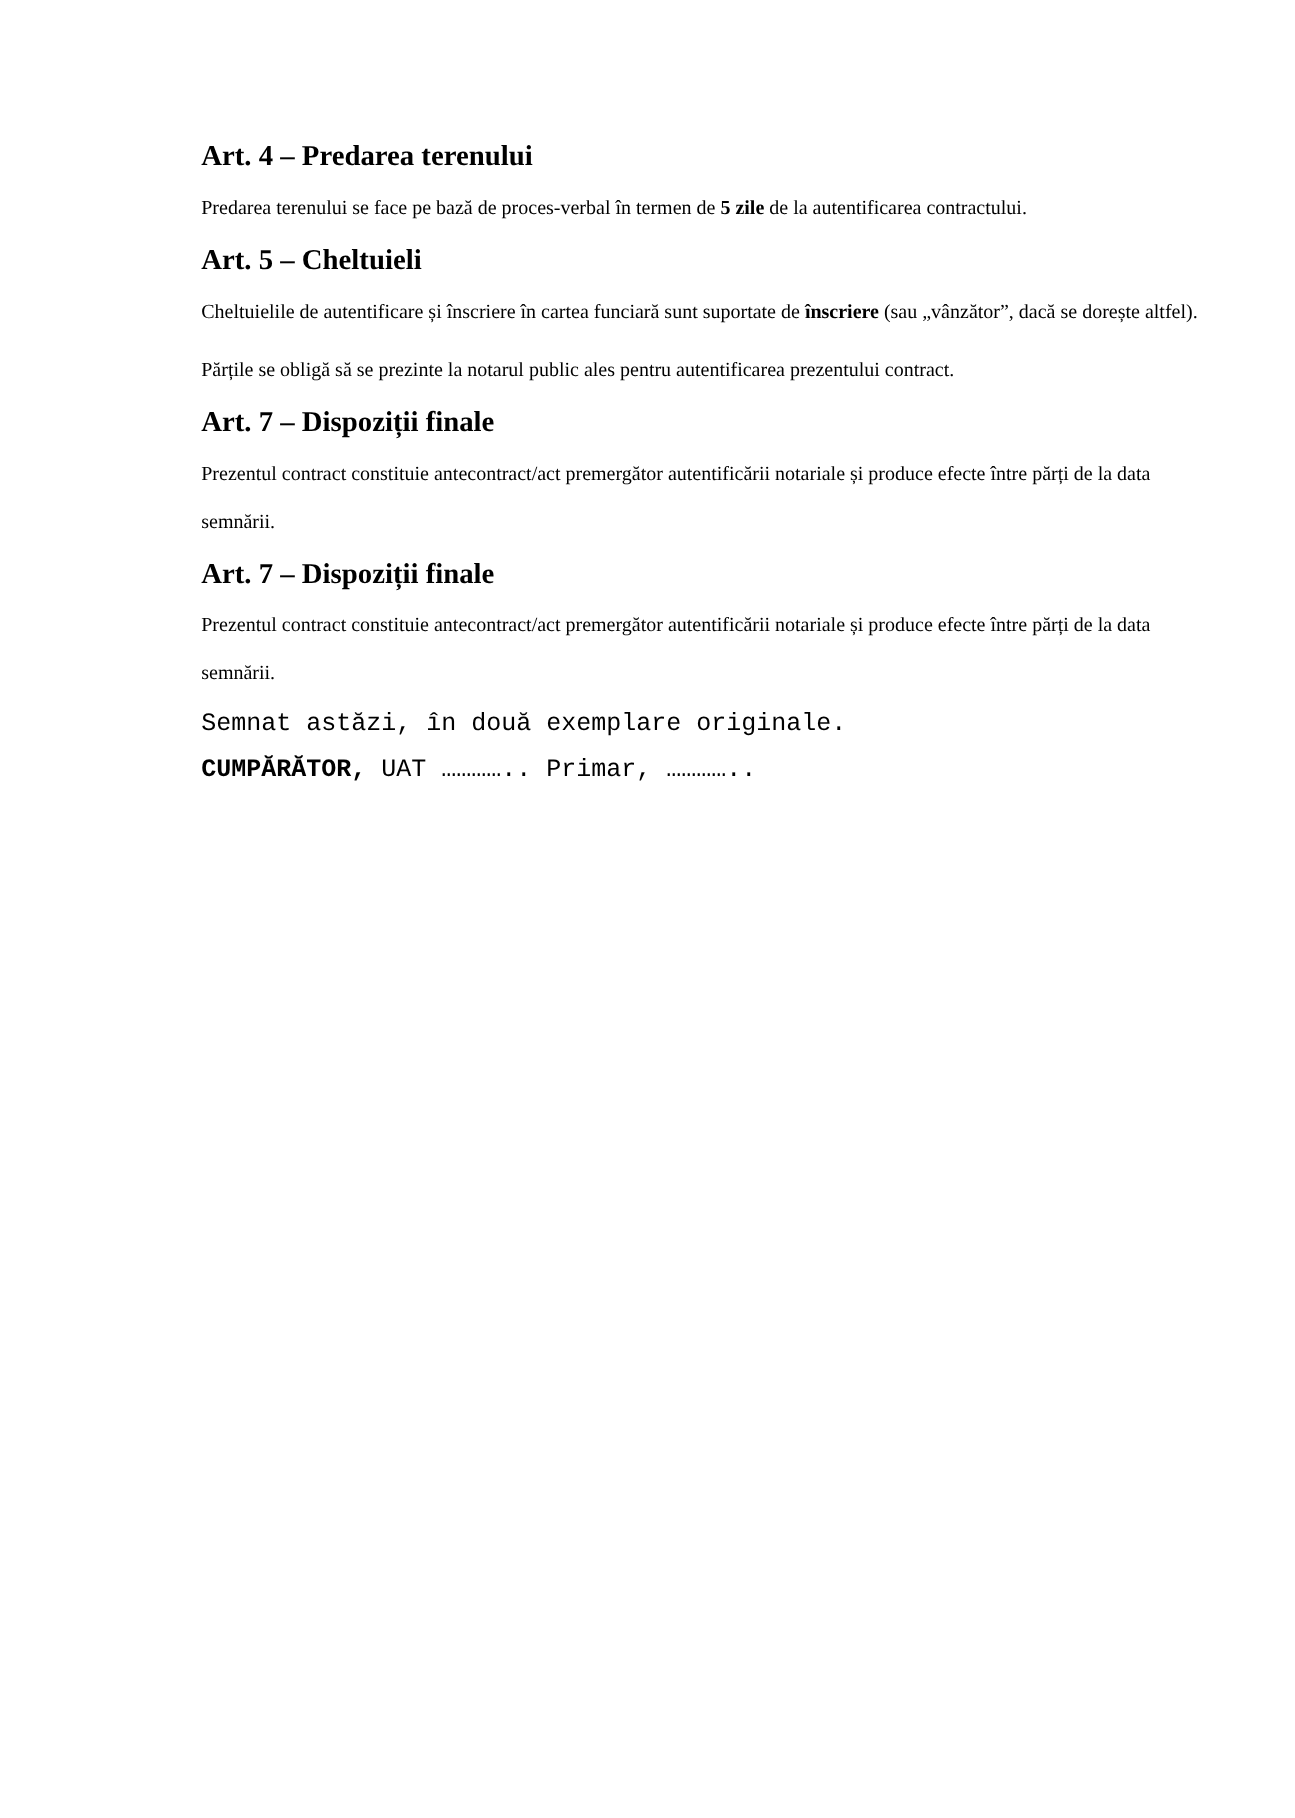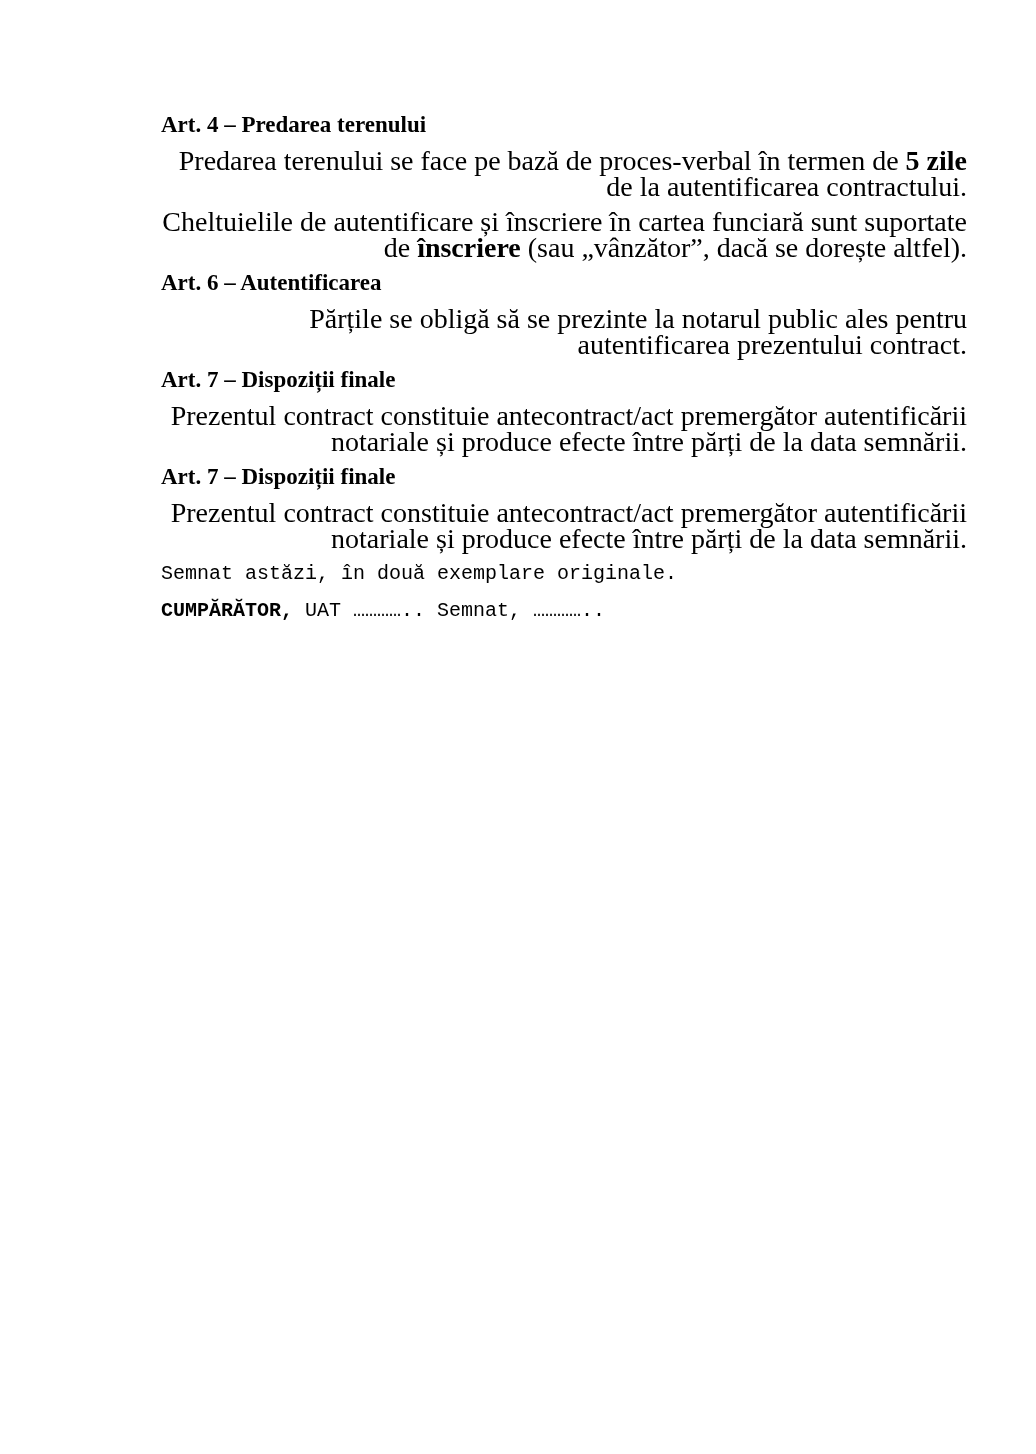--- a/index.html
+++ b/index.html
@@ -33,24 +33,24 @@
   h2.section-heading {
     font-size: 23px;
     font-weight: bold;
     line-height: 26px;
     margin: 9px 0 10px 0;
   }
   .content h2.section-heading:first-child {
     margin-top: 0;
   }
   p.body-text {
-    font-size: 28px;
-    line-height: 26px;
+    font-size: 16px;
+    line-height: 38px;
     margin: 0 0 9px 0;
-    text-align: right;
+    text-align: left;
   }
   p.closing-line {
     font-size: 20px;
     line-height: 26px;
     margin: 0 0 11px 0;
     font-family: Liberation Mono, monospace;
   }
   p.closing-line:first-of-type {
     margin-top: 3px;
   }
@@ -60,28 +60,28 @@
 </style>
 </head>
 <body>
 
 <div class="page">
   <div class="content">
 
     <h2 class="section-heading">Art. 4 – Predarea terenului</h2>
     <p class="body-text"><span class="text-run">Predarea terenului se face pe bază de proces-verbal în termen de </span><span class="bold-run">5 zile</span><span class="text-run"> de la autentificarea contractului.</span></p>
 
+    <h2 class="section-heading">Art. 5 – Cheltuieli</h2>
     <p class="body-text"><span class="text-run">Cheltuielile de autentificare și înscriere în cartea funciară sunt suportate de </span><span class="bold-run">înscriere</span><span class="text-run"> (sau „vânzător”, dacă se dorește altfel).</span></p>
 
-    <h2 class="section-heading">Art. 6 – Autentificarea</h2>
     <p class="body-text"><span class="text-run">Părțile se obligă să se prezinte la notarul public ales pentru autentificarea prezentului contract.</span></p>
 
     <h2 class="section-heading">Art. 7 – Dispoziții finale</h2>
     <p class="body-text"><span class="text-run">Prezentul contract constituie antecontract/act premergător autentificării notariale și produce efecte între părți de la data semnării.</span></p>
 
     <h2 class="section-heading">Art. 7 – Dispoziții finale</h2>
     <p class="body-text"><span class="text-run">Prezentul contract constituie antecontract/act premergător autentificării notariale și produce efecte între părți de la data semnării.</span></p>
 
     <p class="closing-line">Semnat astăzi, în două exemplare originale.</p>
-    <p class="closing-line"><span class="bold-run">CUMPĂRĂTOR,</span><span class="text-run"> UAT ………….. Semnat, …………..</span></p>
+    <p class="closing-line"><span class="bold-run">CUMPĂRĂTOR,</span><span class="text-run"> UAT ………….. Primar, …………..</span></p>
 
   </div>
 </div>
 
 </body></html>

